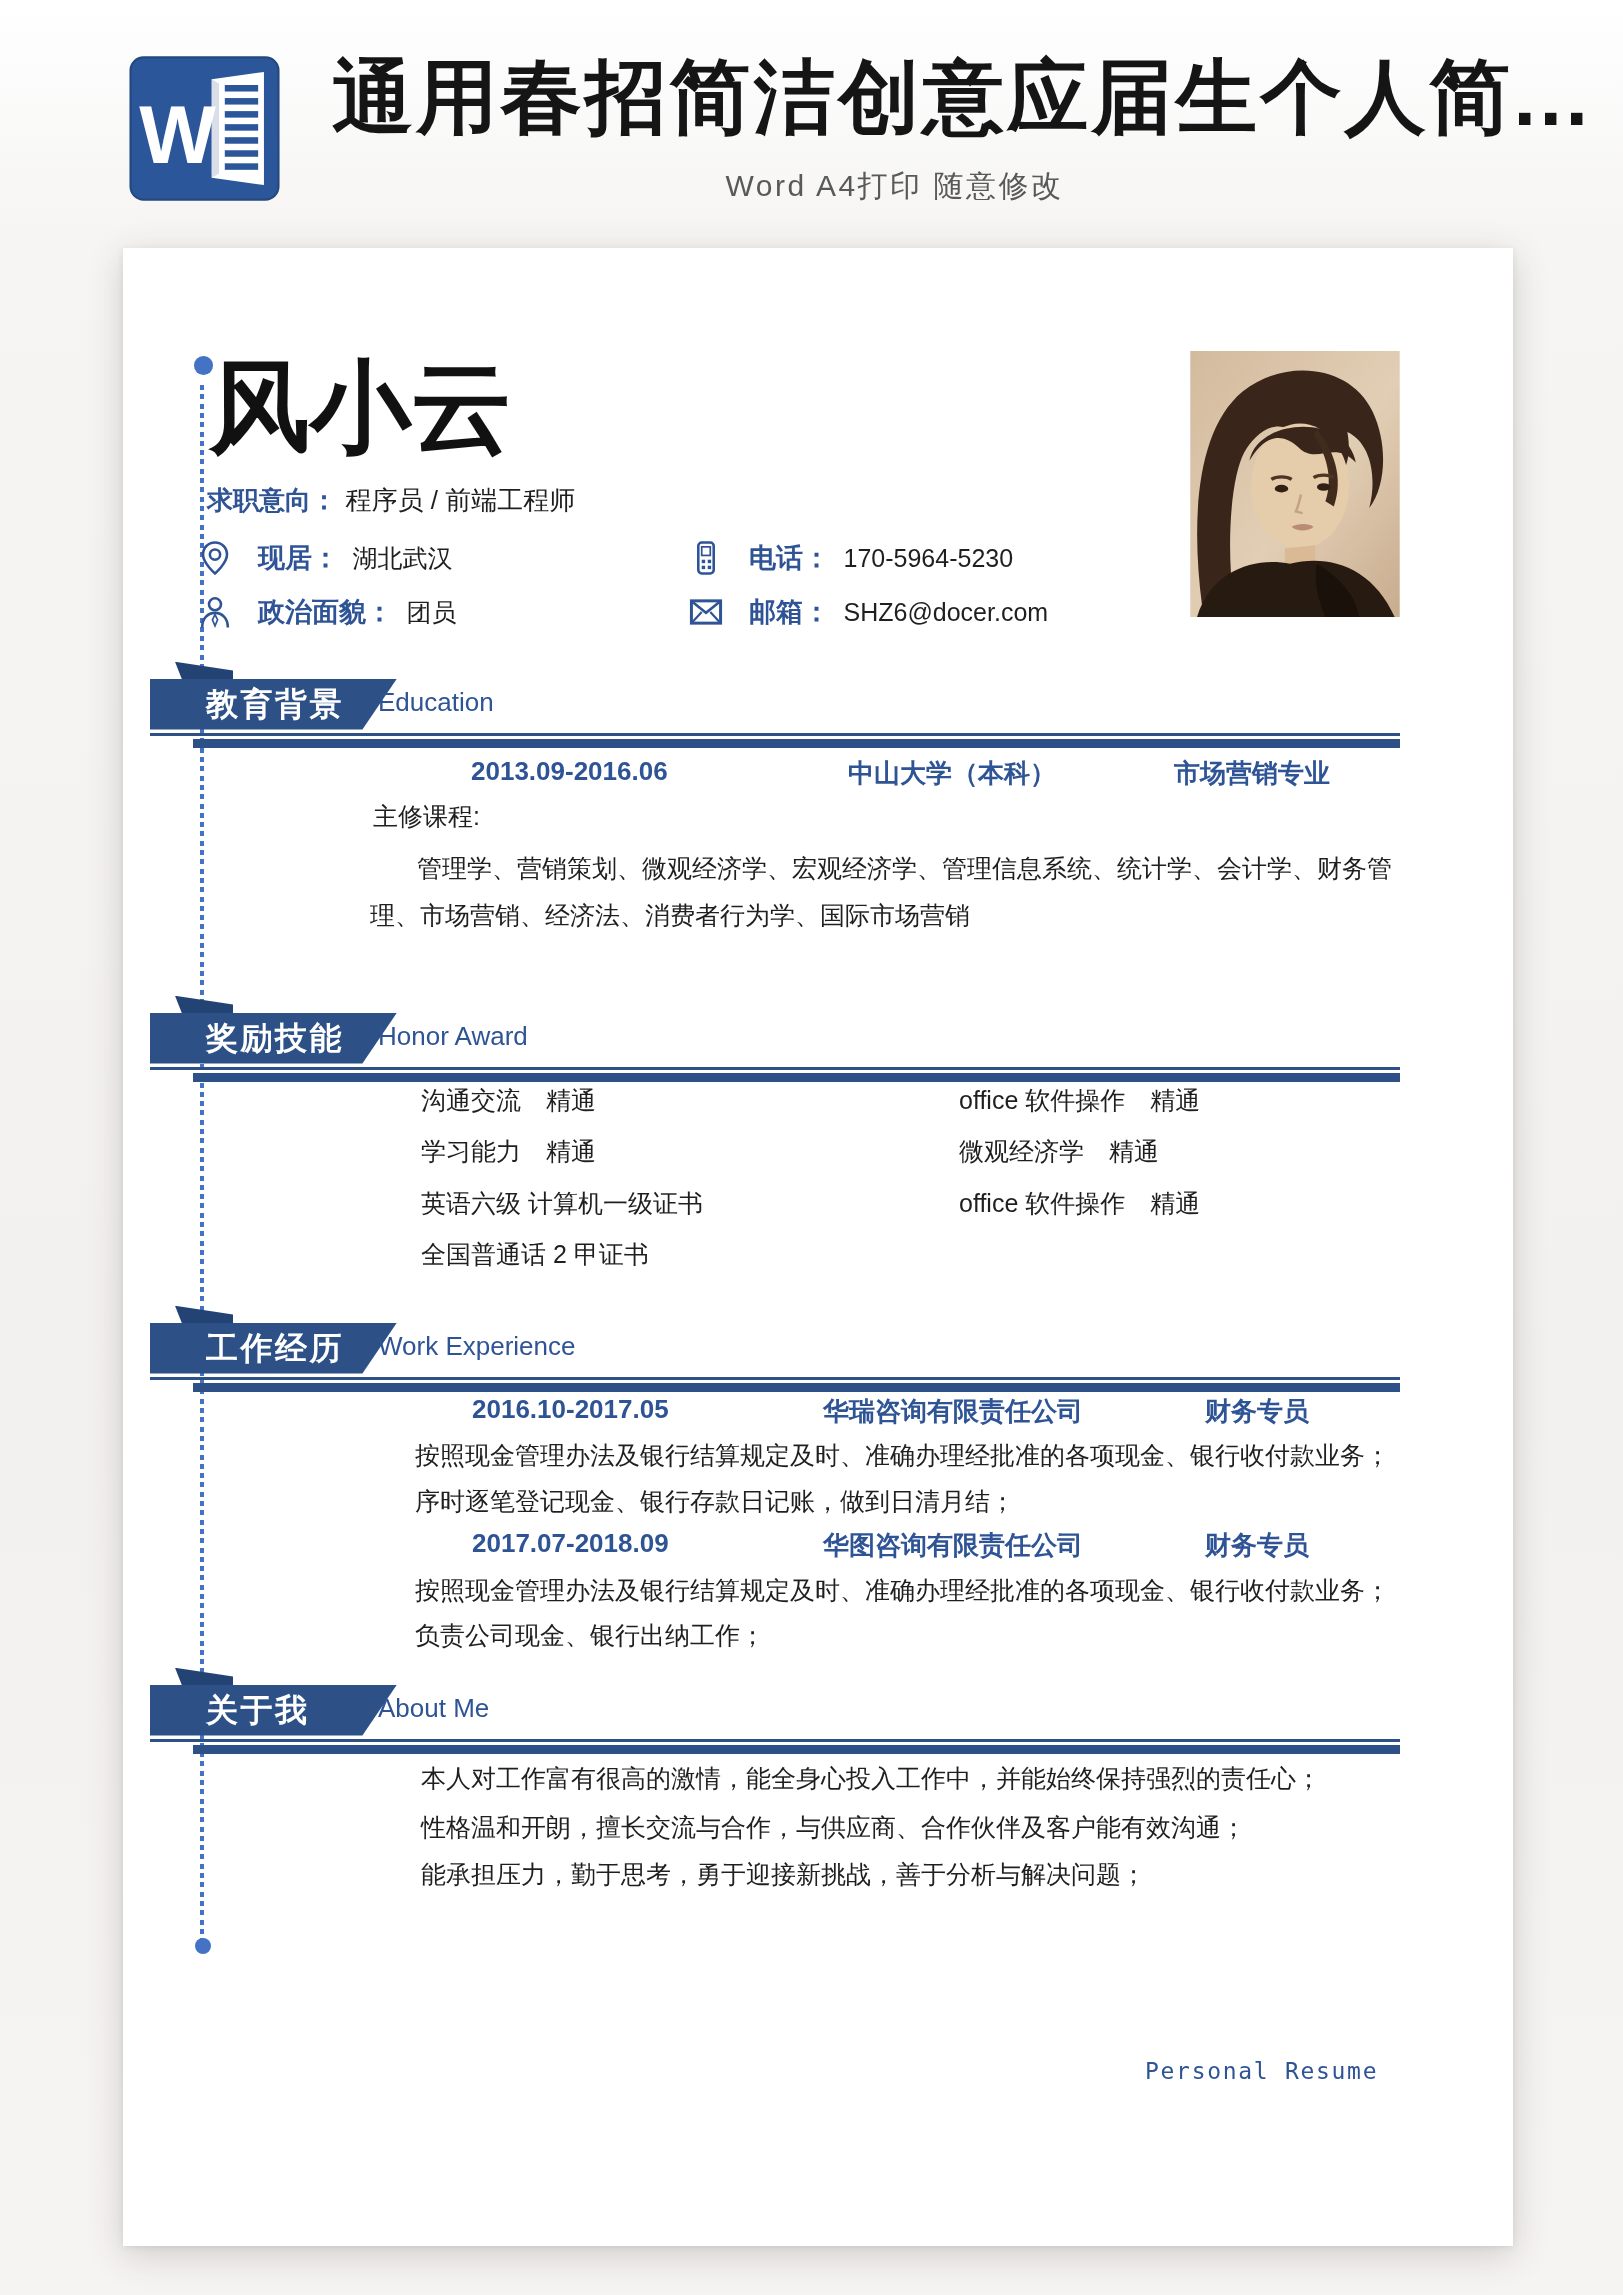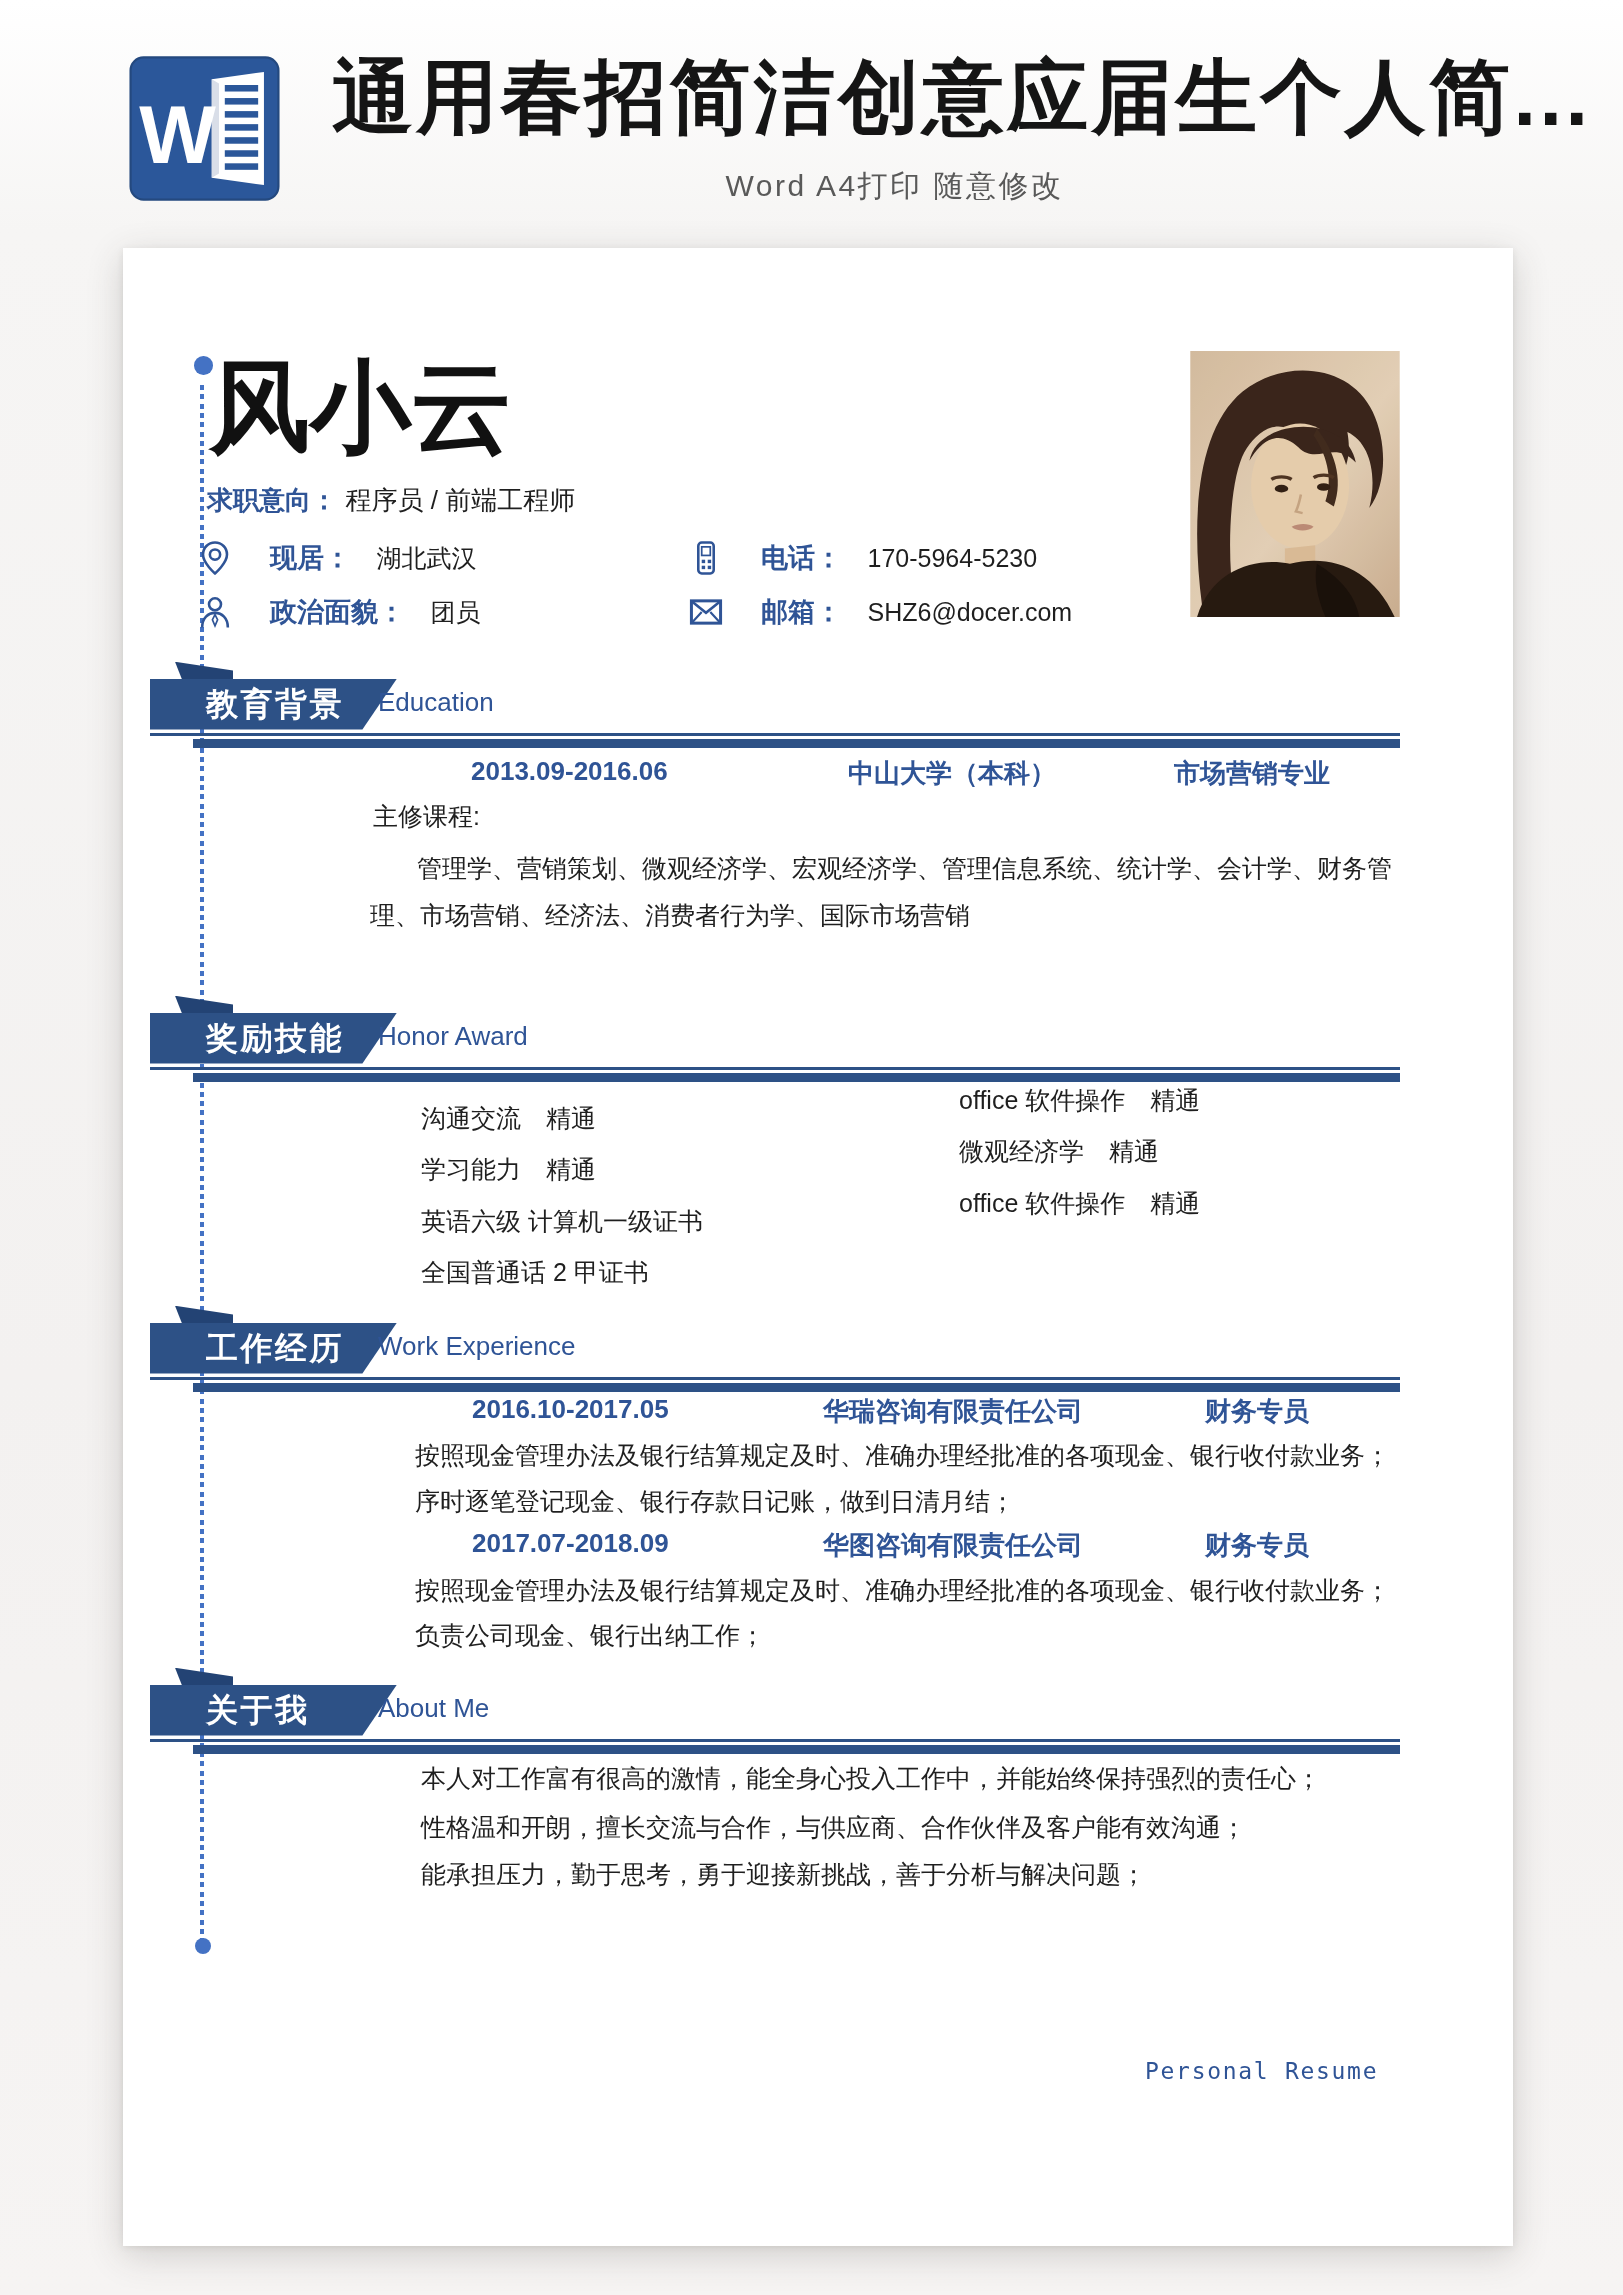--- a/index.html
+++ b/index.html
@@ -19,21 +19,21 @@
   .card{position:absolute;left:123px;top:248px;width:1390px;height:1998px;background:#ffffff;
     box-shadow:0 8.5px 34px rgba(60,55,50,.20),0 1.7px 6.8px rgba(60,55,50,.10);}
   .dotline{position:absolute;left:77px;top:137px;width:4.2px;height:1555px;
     background:repeating-linear-gradient(180deg,#4472c4 0 5px,transparent 5px 9.3px);}
   .dot-top{position:absolute;left:71px;top:108px;width:18.6px;height:18.6px;border-radius:50%;background:#4472c4;}
   .dot-bottom{position:absolute;left:72px;top:1690px;width:16px;height:16px;border-radius:50%;background:#4472c4;}
   .name{position:absolute;left:86px;top:103px;font-size:101px;line-height:112px;font-weight:900;color:#111;}
   .objective{position:absolute;left:84px;top:235px;font-size:26px;white-space:nowrap;}
   .objective .lbl{color:#2f5496;font-weight:700;margin-top:7px;}
   .objective .val{color:#1f1f1f;margin-left:8.5px;}
-  .contact-group{position:absolute;display:flex;align-items:center;height:44px;white-space:nowrap;gap:12px;}
+  .contact-group{position:absolute;display:flex;align-items:center;height:44px;white-space:nowrap;}
   .contact-group .cicon{width:36px;height:36px;flex:0 0 36px;margin-right:25px;}
   .contact-group .clbl{color:#2f5496;font-weight:700;font-size:27px;}
   .contact-group .cval{color:#1f1f1f;font-size:25px;margin-left:13.5px;}
   .cg-r1c1{left:74px;top:288px;}
   .cg-r1c2{left:565px;top:288px;}
   .cg-r2c1{left:74px;top:342px;}
   .cg-r2c2{left:565px;top:342px;}
   .photo{position:absolute;left:1067px;top:103px;width:210px;height:266px;}
   
   .section{position:absolute;left:0;width:1390px;}
@@ -52,21 +52,21 @@
   .rule-thick{position:absolute;left:70px;top:79px;width:1207px;height:8.5px;background:#2d5186;}
   
   .blue-row{position:absolute;width:100%;font-size:26px;font-weight:700;color:#2f5496;white-space:nowrap;}
   .blue-row span{position:absolute;}
   .edu-row{top:96px;}
   .edu-date{left:348px;} .edu-school{left:725px;} .edu-major{left:1051px;}
   .course-label{position:absolute;left:250px;top:140px;font-size:25px;color:#1f1f1f;}
   .course-text{position:absolute;left:247px;top:185px;width:1059px;font-size:25px;line-height:47px;
     color:#1f1f1f;text-indent:47px;}
   .honor-item{position:absolute;font-size:25px;color:#1f1f1f;white-space:nowrap;}
-  .hl{left:298px;margin-top:18px;} .hr{left:836px;}
+  .hl{left:298px;} .hr{left:836px;}
   .hrow0{top:90px;} .hrow1{top:141px;} .hrow2{top:193px;} .hrow3{top:244px;}
   .job-head{font-weight:700;}
   .job1-head{top:90px;} .job2-head{top:224px;}
   .job-date{left:349px;} .job-company{left:700px;} .job-title{left:1082px;}
   .job-line{position:absolute;left:292px;font-size:25px;color:#1f1f1f;white-space:nowrap;}
   .j1l0{top:135px;} .j1l1{top:181px;} .j2l0{top:270px;} .j2l1{top:315px;}
   .about-line{position:absolute;left:298px;font-size:25px;color:#1f1f1f;white-space:nowrap;}
   .al0{top:96px;} .al1{top:145px;} .al2{top:192px;} .al3{top:240px;}
   .watermark{position:absolute;left:1022px;top:1810px;font-size:23px;letter-spacing:1.7px;
     color:#2f5496;font-family:"DejaVu Sans Mono",monospace;white-space:nowrap;}

